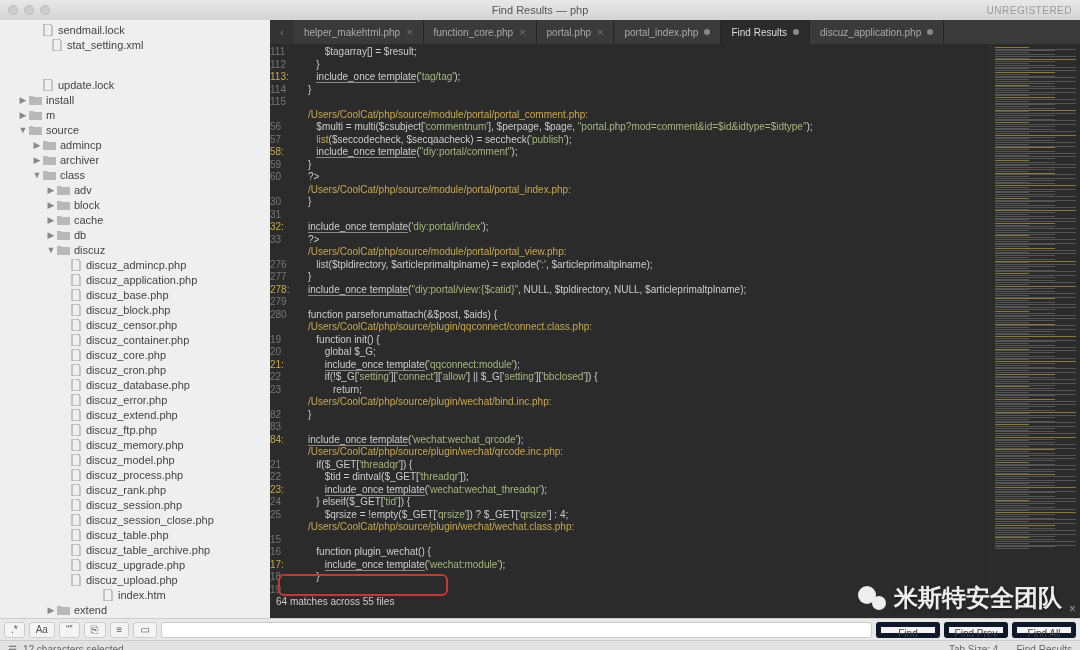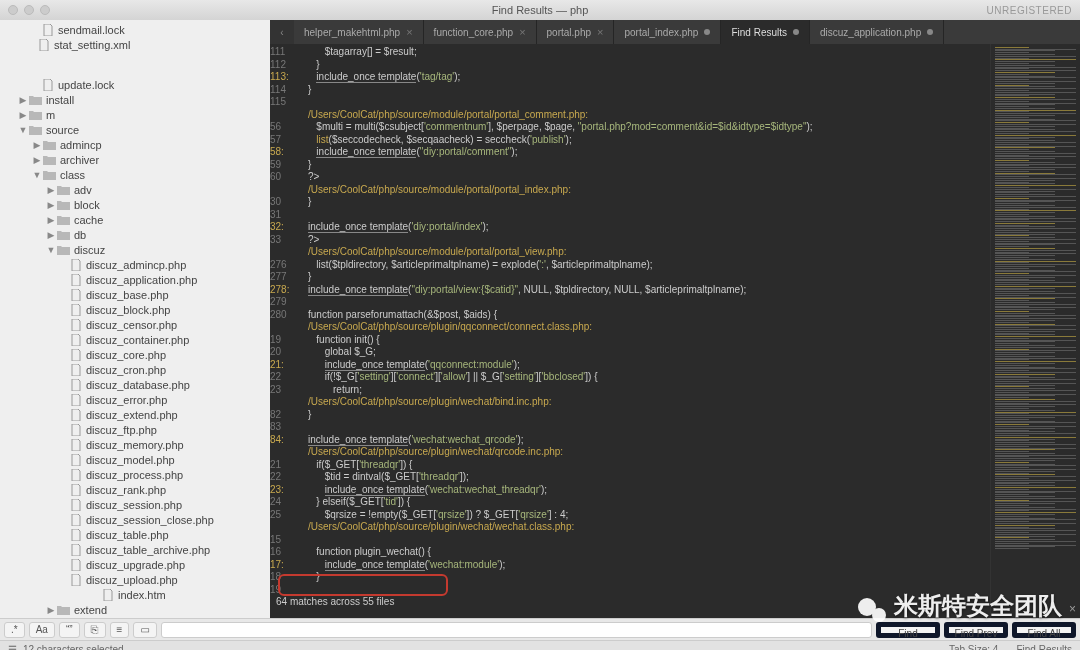--- a/index.html
+++ b/index.html
@@ -48,21 +48,21 @@
 .search-bar { height: 22px; background: #e8e8e8; display: flex; align-items: center; padding: 0 4px; gap: 4px; border-top: 1px solid #ccc; }
 .sb-btn { height: 16px; padding: 0 6px; font-size: 10px; background: #f4f4f4; border: 1px solid #ccc; border-radius: 3px; display: flex; align-items: center; color: #555; cursor: default; }
 .sb-input { flex: 1; height: 16px; border: 1px solid #ccc; background: #fff; font-size: 10px; padding: 0 4px; border-radius: 3px; }
 .sb-action { width: 64px; height: 16px; font-size: 10px; background: #f4f4f4; border: 5px solid #0f172a; border-radius: 3px; text-align: center; line-height: 14px; color: #444; cursor: default; }
 .sb-close { position: absolute; right: 4px; bottom: 34px; color: #999; font-size: 12px; cursor: default; z-index: 5; }
 
 .status-bar { height: 18px; background: #e2e2e2; border-top: 1px solid #ccc; display: flex; align-items: center; padding: 0 8px; font-size: 10px; color: #666; }
 .status-bar .menu-i { margin-right: 6px; }
 .status-bar .right { margin-left: auto; display: flex; gap: 18px; }
 
-.watermark { position: absolute; right: 18px; bottom: 28px; display: flex; align-items: flex-end; gap: 8px; color: #fff; font-size: 24px; font-weight: bold; pointer-events: none; opacity: 0.92; text-shadow: 0 1px 3px rgba(0,0,0,0.6);}
+.watermark { position: absolute; right: 18px; bottom: 36px; display: flex; align-items: center; gap: 8px; color: #fff; font-size: 24px; font-weight: bold; pointer-events: none; opacity: 0.92; text-shadow: 0 1px 3px rgba(0,0,0,0.6);}
 .watermark .bubble { width: 28px; height: 24px; position: relative; }
 .watermark .bubble::before, .watermark .bubble::after { content: ''; position: absolute; border-radius: 50%; background: #fff; }
 .watermark .bubble::before { width: 18px; height: 18px; left: 0; top: 0; }
 .watermark .bubble::after { width: 14px; height: 14px; right: 0; bottom: 0; }
 </style>
 </head>
 <body>
 
 <div class="titlebar">
   <div class="traffic">
@@ -78,21 +78,21 @@
   <div class="sidebar" id="sidebar">
       <div class="tree-row" style="padding-left: 32px;">
         <span class="arrow"></span>
         <span class="file-icon">
           <svg width="10" height="12" viewBox="0 0 10 12">
             <path d="M1 0 h6 l2 2 v10 h-8 z" fill="none" stroke="#999" stroke-width="1"></path>
           </svg>
         </span>
         <span>sendmail.lock</span>
       </div>
-      <div class="tree-row" style="padding-left: 28px;">
+      <div class="tree-row" style="padding-left: 41px;">
         <span class="arrow"></span>
         <span class="file-icon">
           <svg width="10" height="12" viewBox="0 0 10 12">
             <path d="M1 0 h6 l2 2 v10 h-8 z" fill="none" stroke="#999" stroke-width="1"></path>
           </svg>
         </span>
         <span>stat_setting.xml</span>
       </div>
       <div class="tree-row" style="padding-left: 32px; margin-top: 25px;">
         <span class="arrow"></span>

